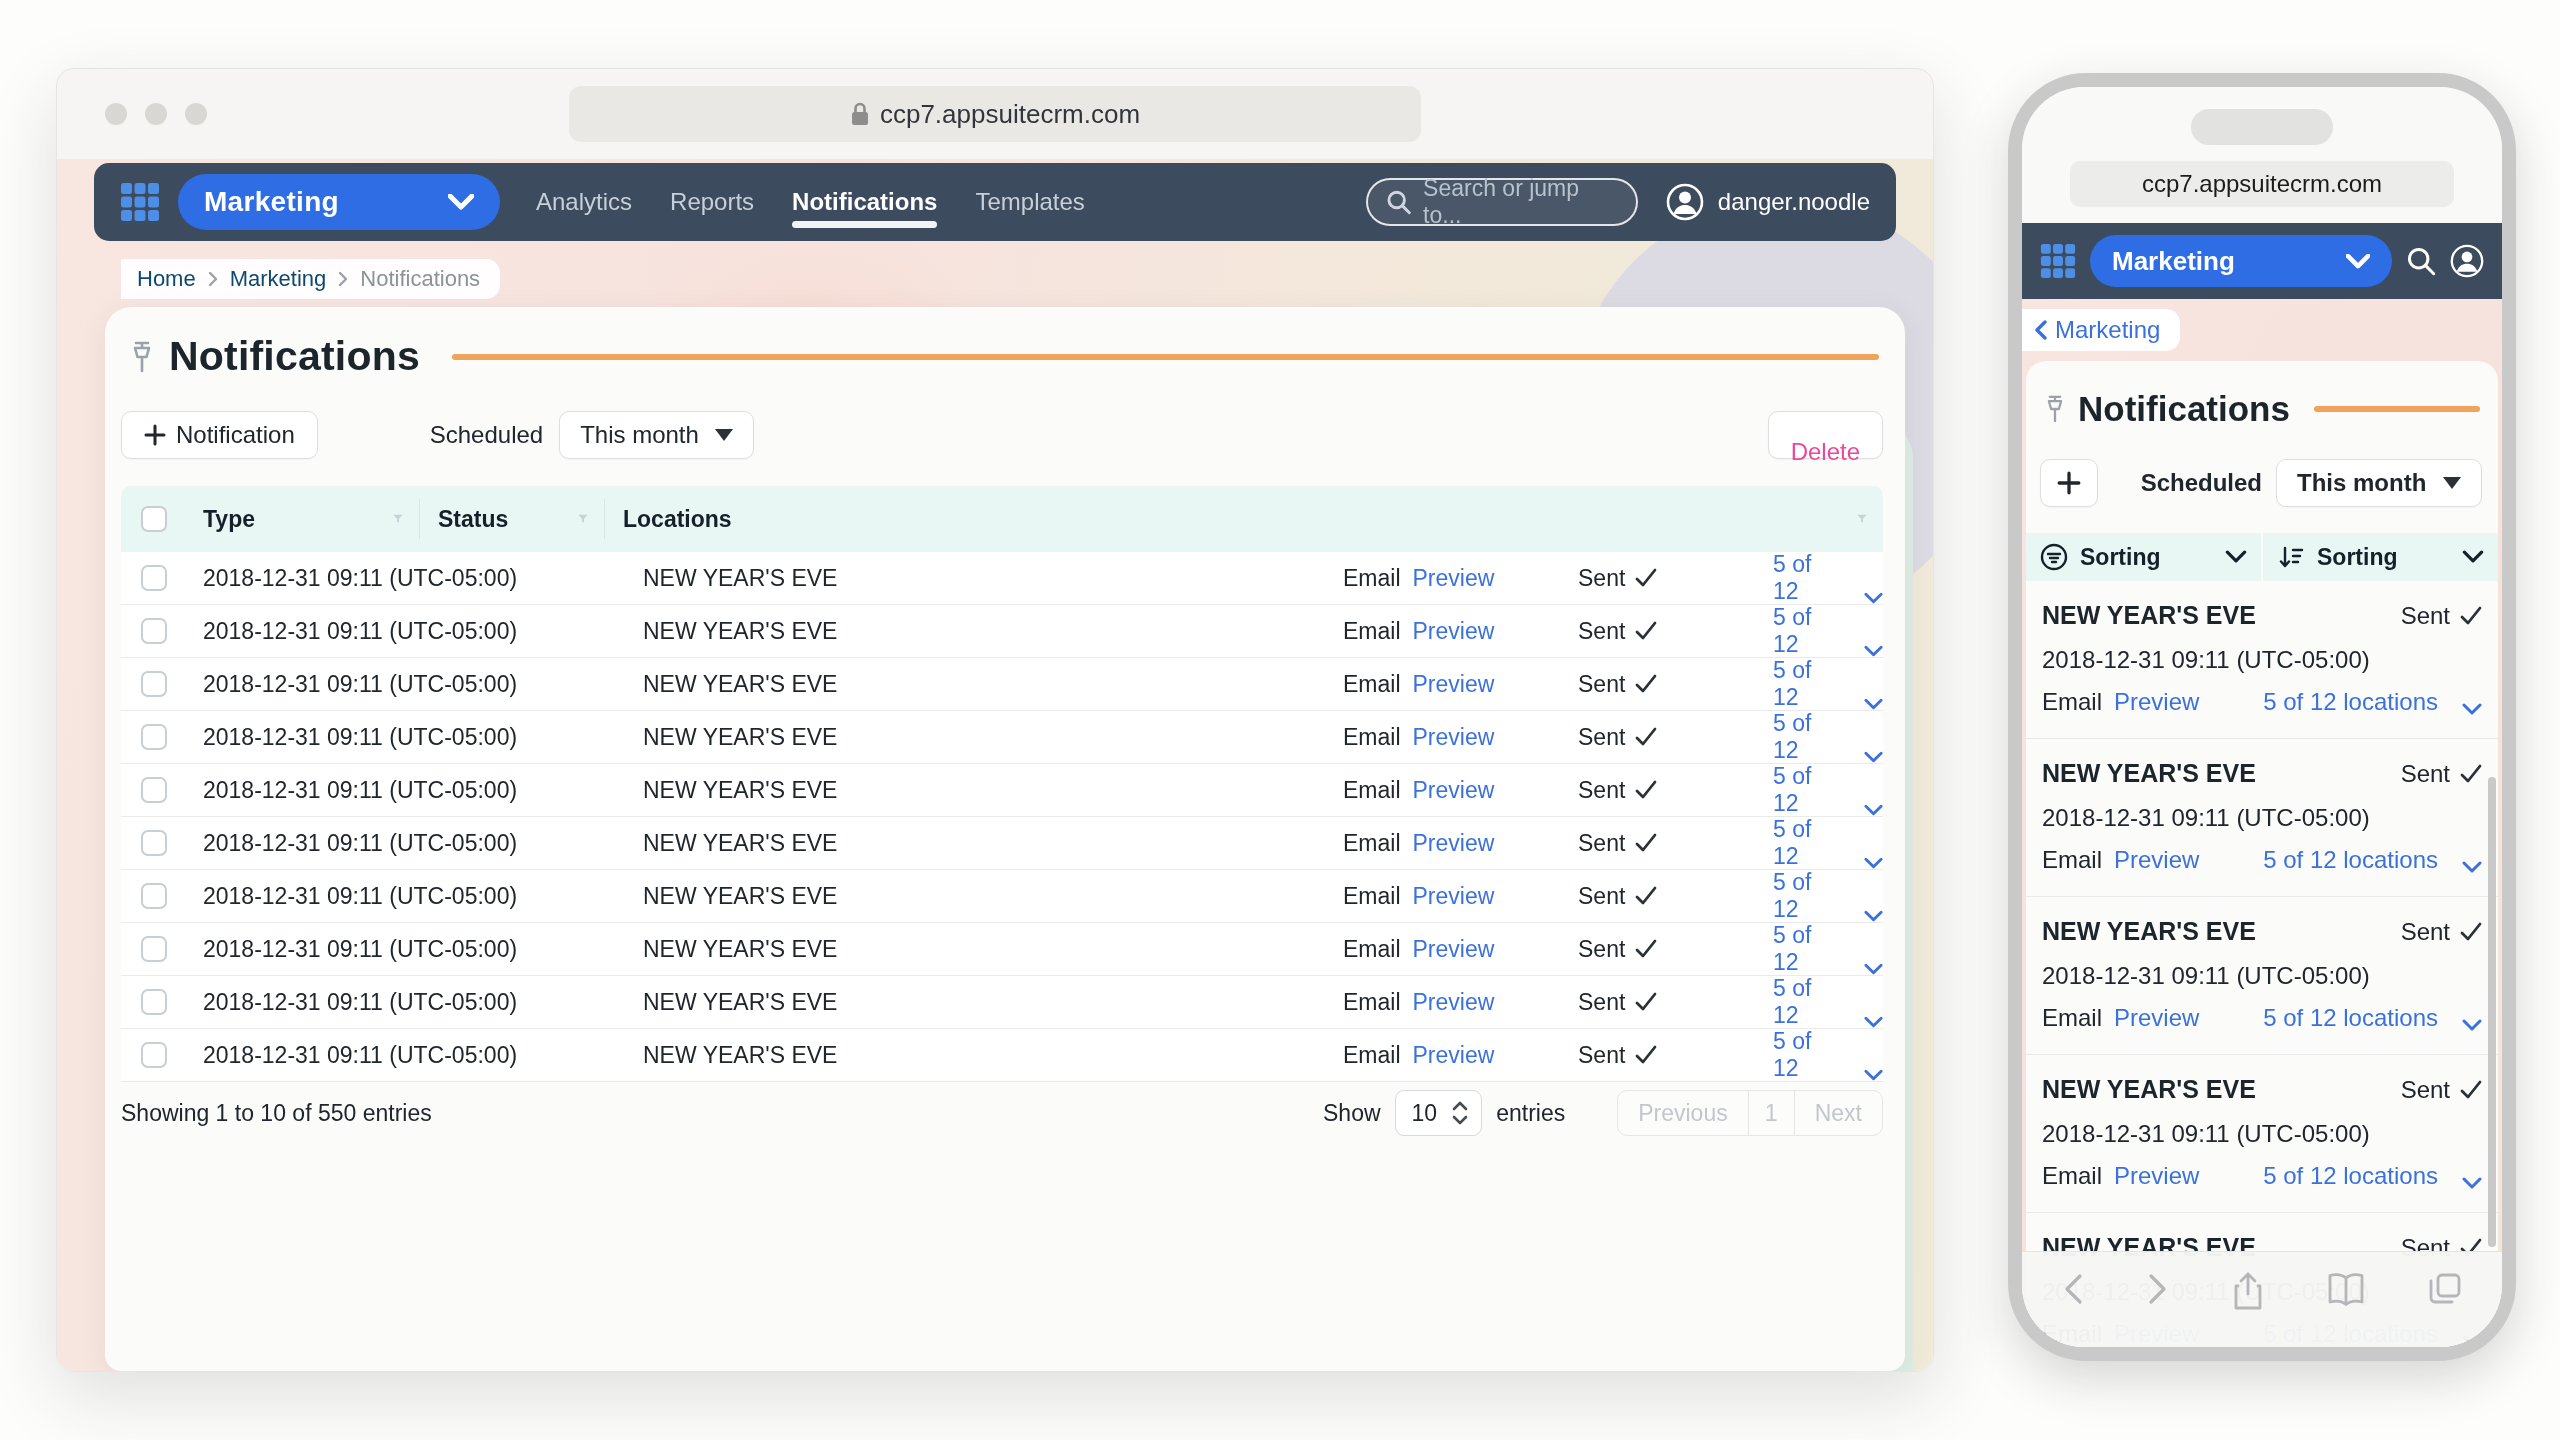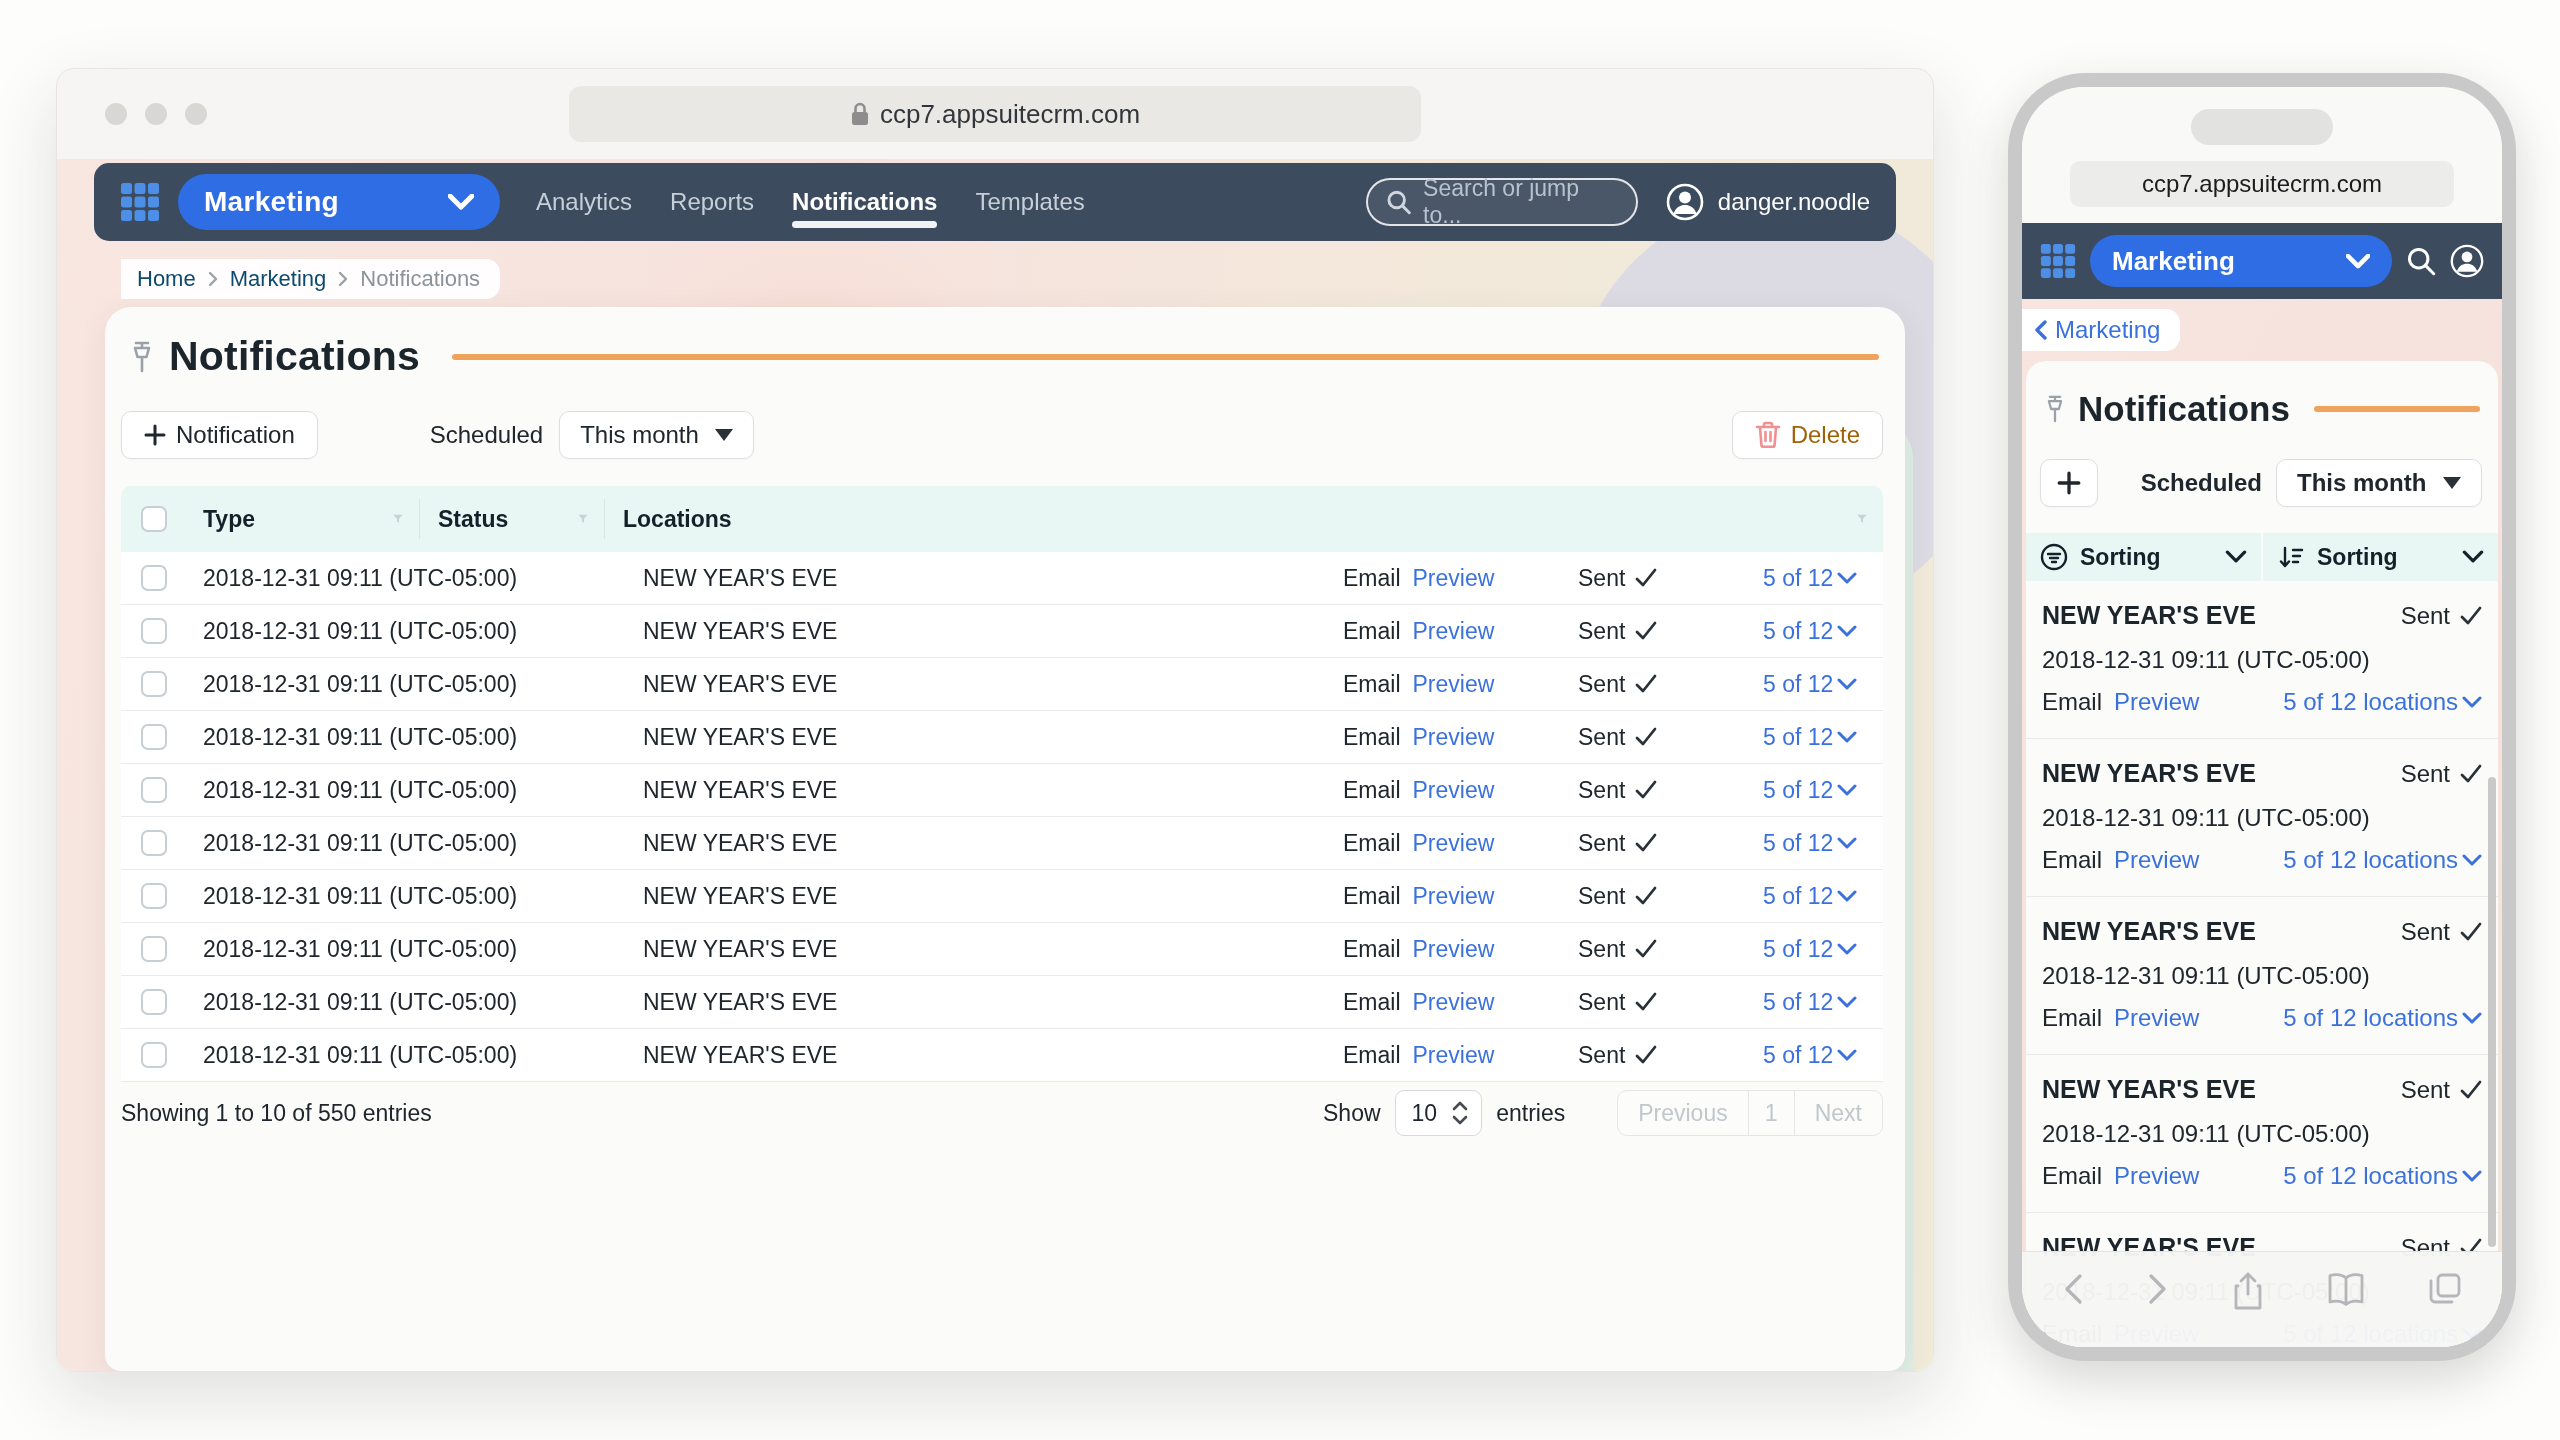--- a/index.html
+++ b/index.html
@@ -91,21 +91,21 @@
   .toolbar { display:flex; align-items:center; margin:30px 22px 0 16px; height:50px; }
   .btn {
     display:flex; align-items:center; gap:10px; background:#ffffff;
     border:1px solid #dcdfe2; border-radius:10px; height:48px; padding:16px 22px;
     font-size:24px; color:#20262d; cursor:pointer;
     box-shadow:0 1px 2px rgba(0,0,0,.03);
   }
   .sched-label { margin-left:112px; font-size:24px; color:#20262d; }
   .dropdown { margin-left:16px; font-weight:400; gap:16px; padding:0 20px; min-width:190px; }
   .caret-down { width:0; height:0; border-left:9px solid transparent; border-right:9px solid transparent; border-top:12px solid #2a3138; }
-  .btn-delete { margin-left:auto; color:#a16207; }
+  .btn-delete { margin-left:auto; color:#ec4899;flex-direction:column; }
 
   
   .table { margin:26px 22px 0 16px; }
   .thead {
     display:flex; align-items:center; background:#e8f6f4; border-radius:10px 10px 0 0;
     height:66px; font-weight:700; font-size:23px; color:#16202a;
   }
   .th { display:flex; align-items:center; height:40px; padding-left:18px; border-right:1px solid #d5e8e4; }
   .th:last-child { border-right:none; }
   .th .funnel { margin-left:auto; padding-right:16px; }
@@ -118,21 +118,21 @@
   .col-loc { flex:1; }
   .th.col-check { border-right:none; padding-left:20px; }
 
   .trow { display:flex; align-items:center; height:53px; border-bottom:1px solid #e8eaec; font-size:23px; background:#ffffff; }
   .td { display:flex; align-items:center; padding-left:18px; }
   .td.col-check { padding-left:20px; }
   .checkbox { width:26px; height:26px; border:2px solid #c7ced4; border-radius:7px; background:#fff; cursor:pointer; }
   .link { color:#3a71dc; cursor:pointer; }
   .type-action { margin-left:12px; }
   .check-glyph { margin-left:10px; }
-  .loc-link { display:flex; align-items:center; gap:4px; }
+  .loc-link { display:flex; align-items:flex-end; gap:24px;margin-left:10px; }
 
   .tfoot { display:flex; align-items:center; height:62px; font-size:23px; color:#20262d; }
   .tfoot .spacer { flex:1; }
   .show-select {
     display:flex; align-items:center; margin:0 14px; border:1px solid #d7dadd;
     border-radius:9px; height:46px; padding:0 12px 0 16px; gap:14px; background:#fff; cursor:pointer;
   }
   .pager { display:flex; align-items:stretch; margin-left:52px; border:1px solid #e4e6e8; border-radius:10px; overflow:hidden; height:46px; background:#fcfcfb; color:#c2c7cc; }
   .pager > div { display:flex; align-items:center; padding:0 20px; border-right:1px solid #e4e6e8; }
   .pager > div:last-child { border-right:none; }

